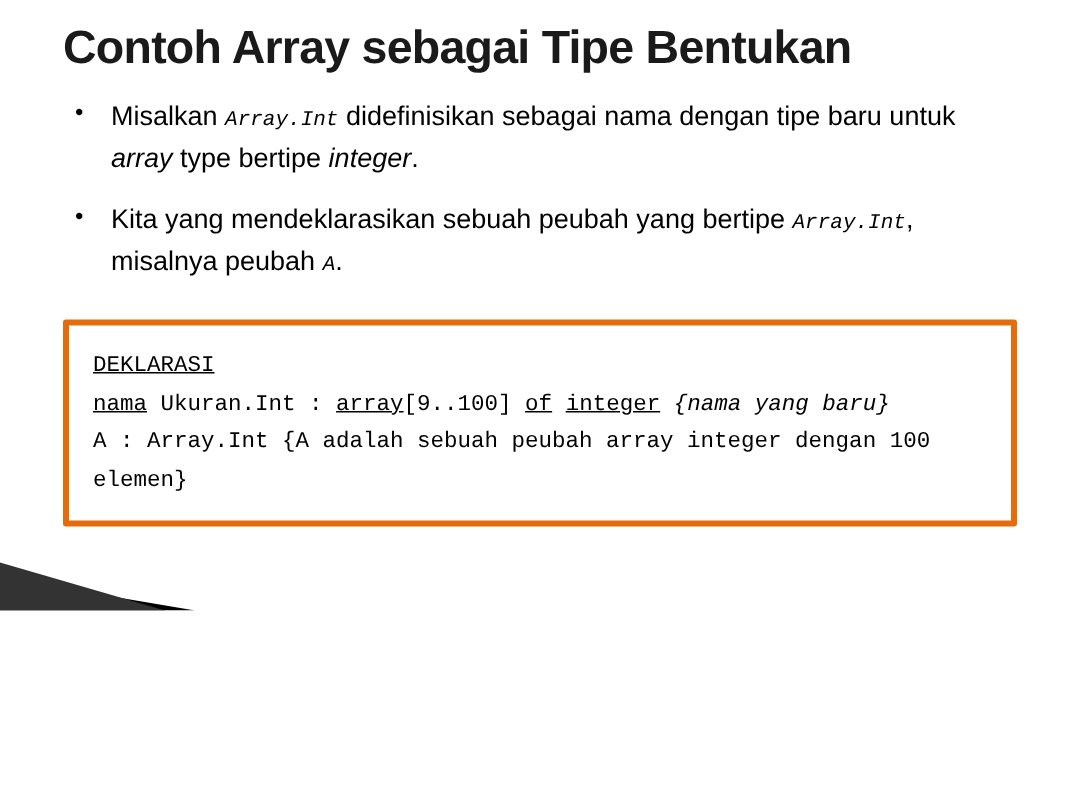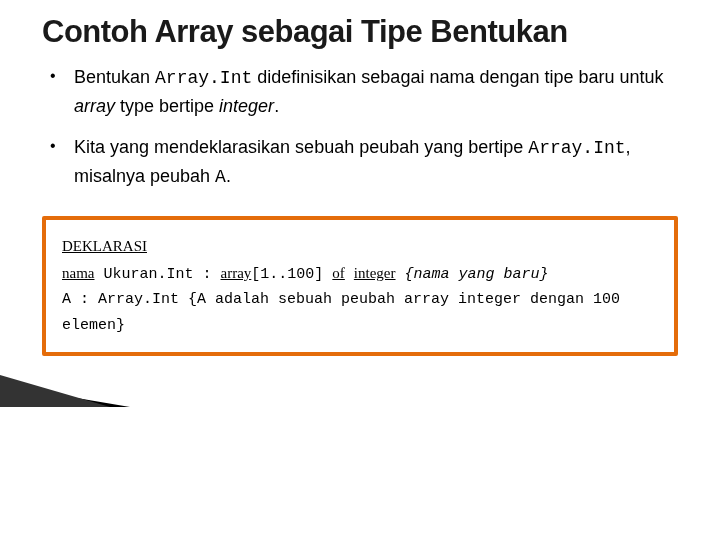--- a/index.html
+++ b/index.html
@@ -44,67 +44,68 @@
   ul.bullets > li::before {
     content: "•";
     position: absolute;
     left: 8px;
     top: 0;
     font-size: 16px;
     color: #000;
   }
   .code {
     font-family: "Courier New", Courier, monospace;
-    font-size: 18px;
+    font-size: 14px;
+    font-style: italic;
   }
   .ital { font-style: italic; }
   .codebox {
     margin: 24px 0 0 0;
     border: 4px solid #e46c0a;
     border-radius: 2px;
     padding: 14px 16px 14px 16px;
     font-family: "Courier New", Courier, monospace;
     font-size: 15px;
     line-height: 1.7;
     color: #000;
     white-space: normal;
   }
-  .u { text-decoration: underline; font-family: Liberation Serif, serif; }
+  .u { text-decoration: underline; }
   .codebox .row { display: block; }
   
   .wedge {
     position: absolute;
     left: 0;
     bottom: 0;
     width: 130px;
     height: 40px;
   }
 </style>
 </head>
 <body>
 
 <div class="slide">
 
   <h1 class="title">Contoh Array sebagai Tipe Bentukan</h1>
 
   <ul class="bullets">
     <li>
-      <span>Bentukan </span><span class="code">Array.Int</span><span> didefinisikan sebagai nama dengan tipe baru untuk </span><span class="ital">array</span><span> type bertipe </span><span class="ital">integer</span><span>.</span>
+      <span>Misalkan </span><span class="code">Array.Int</span><span> didefinisikan sebagai nama dengan tipe baru untuk </span><span class="ital">array</span><span> type bertipe </span><span class="ital">integer</span><span>.</span>
     </li>
     <li>
       <span>Kita yang mendeklarasikan sebuah peubah yang bertipe </span><span class="code">Array.Int</span><span>, misalnya peubah </span><span class="code">A</span><span>.</span>
     </li>
   </ul>
 
   <div class="codebox">
     <span class="row">
       <span class="u">DEKLARASI</span>
     </span>
     <span class="row">
-      <span class="u">nama</span><span> Ukuran.Int : </span><span class="u">array</span><span>[1..100] </span><span class="u">of</span><span> </span><span class="u">integer</span><span> </span><span class="ital">{nama yang baru}</span>
+      <span class="u">nama</span><span> Ukuran.Int : </span><span class="u">array</span><span>[9..100] </span><span class="u">of</span><span> </span><span class="u">integer</span><span> </span><span class="ital">{nama yang baru}</span>
     </span>
     <span class="row">
       <span>A : Array.Int {A adalah sebuah peubah array integer dengan 100 elemen}</span>
     </span>
   </div>
 
   <svg class="wedge" viewBox="0 0 130 40" preserveAspectRatio="none">
     <polygon points="0,40 130,40 0,18" fill="#000"></polygon>
     <polygon points="0,40 110,40 0,8" fill="#333"></polygon>
   </svg>

